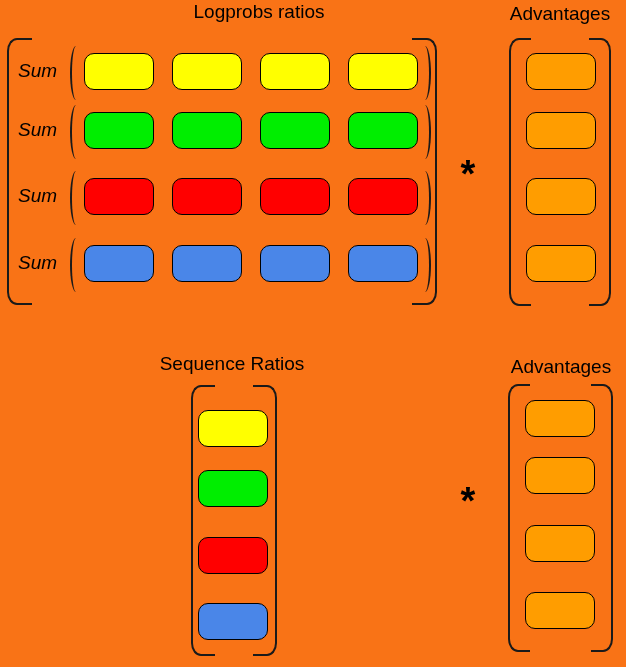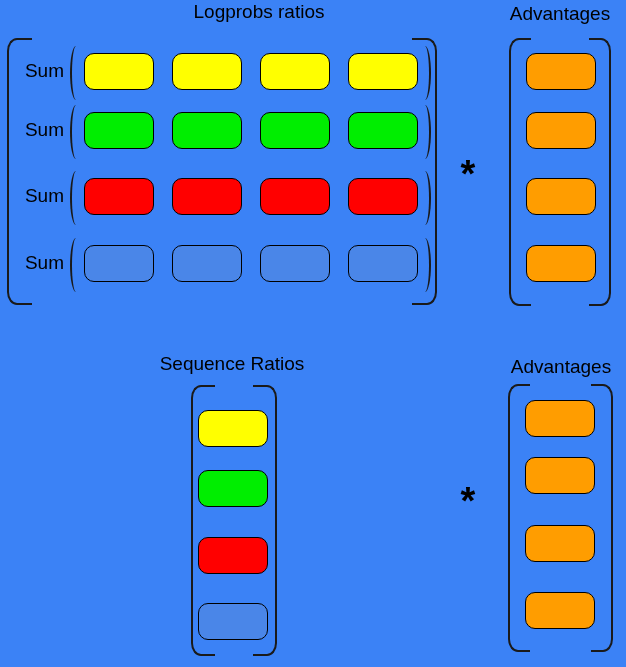--- a/index.html
+++ b/index.html
@@ -1,21 +1,21 @@
 <!DOCTYPE html>
 <html><head>
 <meta charset="utf-8">
 <style>
   html,body { margin:0; padding:0; background:#ffffff; }
   .canvas {
-    position:relative; width:626px; height:667px; background:#3b82f6;
+    position:relative; width:626px; height:667px; background:#f97316;
     font-family:"Liberation Sans", sans-serif; color:#000; overflow:hidden;
   }
   .fig-title { position:absolute; font-size:19px; line-height:22px; text-align:center; width:200px; white-space:nowrap; }
-  .sum-label { position:absolute; font-size:19px; line-height:22px; width:46px; text-align:right; }
+  .sum-label { position:absolute; font-size:19px; line-height:22px; width:46px; text-align:left;font-style:italic; }
   .op { position:absolute; font-size:38px; font-weight:700; line-height:40px; width:24px; text-align:center; }
   .cell { position:absolute; width:70px; height:37px; border:1.5px solid #000; border-radius:10px; box-sizing:border-box; }
   .bracket { position:absolute; box-sizing:border-box; }
   .bracket-l { border-left:2px solid #1a1a1a; border-top:2px solid #1a1a1a; border-bottom:2px solid #1a1a1a;
                border-top-left-radius:10px 13px; border-bottom-left-radius:10px 13px; }
   .bracket-r { border-right:2px solid #1a1a1a; border-top:2px solid #1a1a1a; border-bottom:2px solid #1a1a1a;
                border-top-right-radius:10px 13px; border-bottom-right-radius:10px 13px; }
   .paren { position:absolute; width:12px; height:54px; box-sizing:border-box; }
   .paren-l { border-left:2px solid #1a1a1a; border-radius:50%; }
   .paren-r { border-right:2px solid #1a1a1a; border-radius:50%; }

